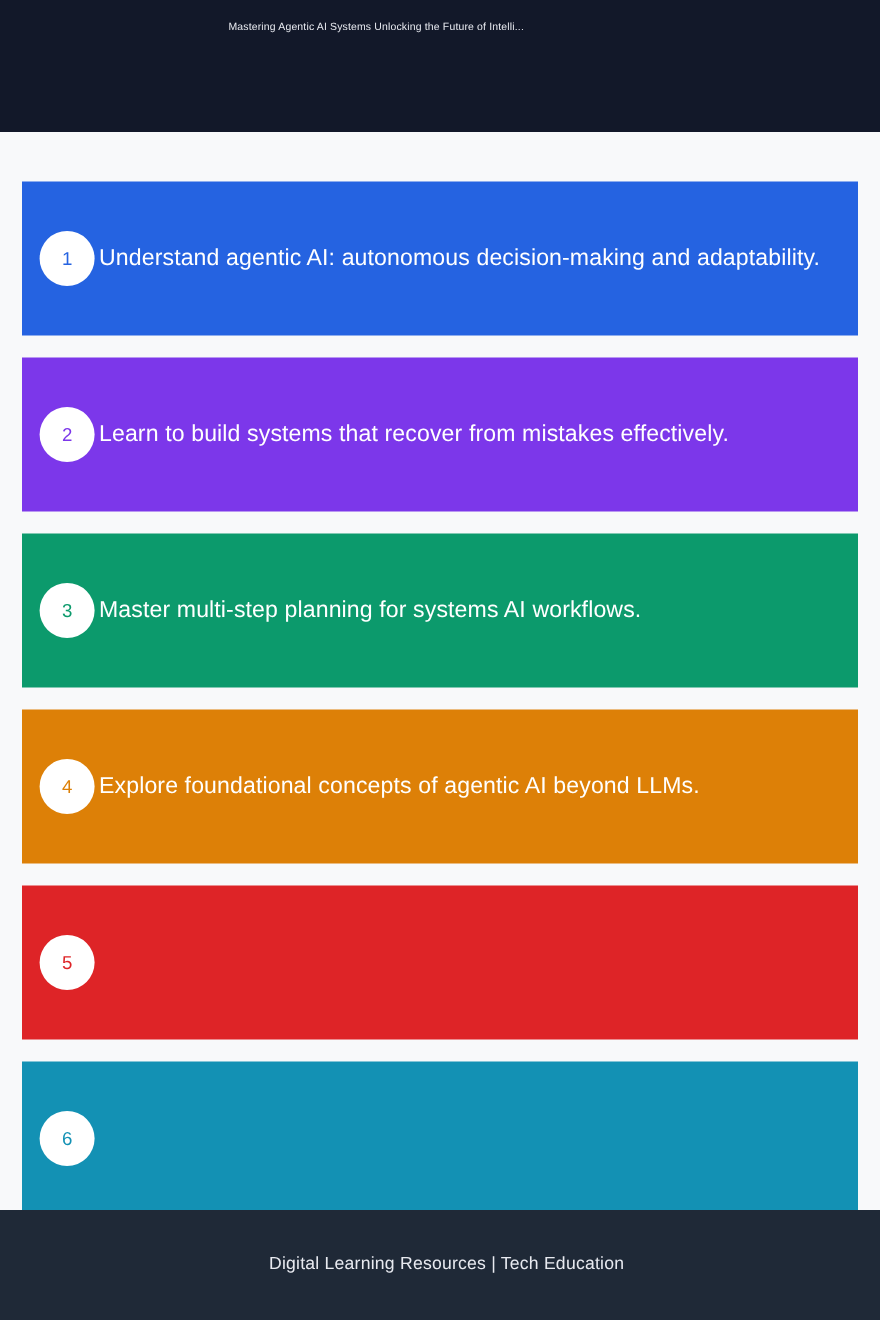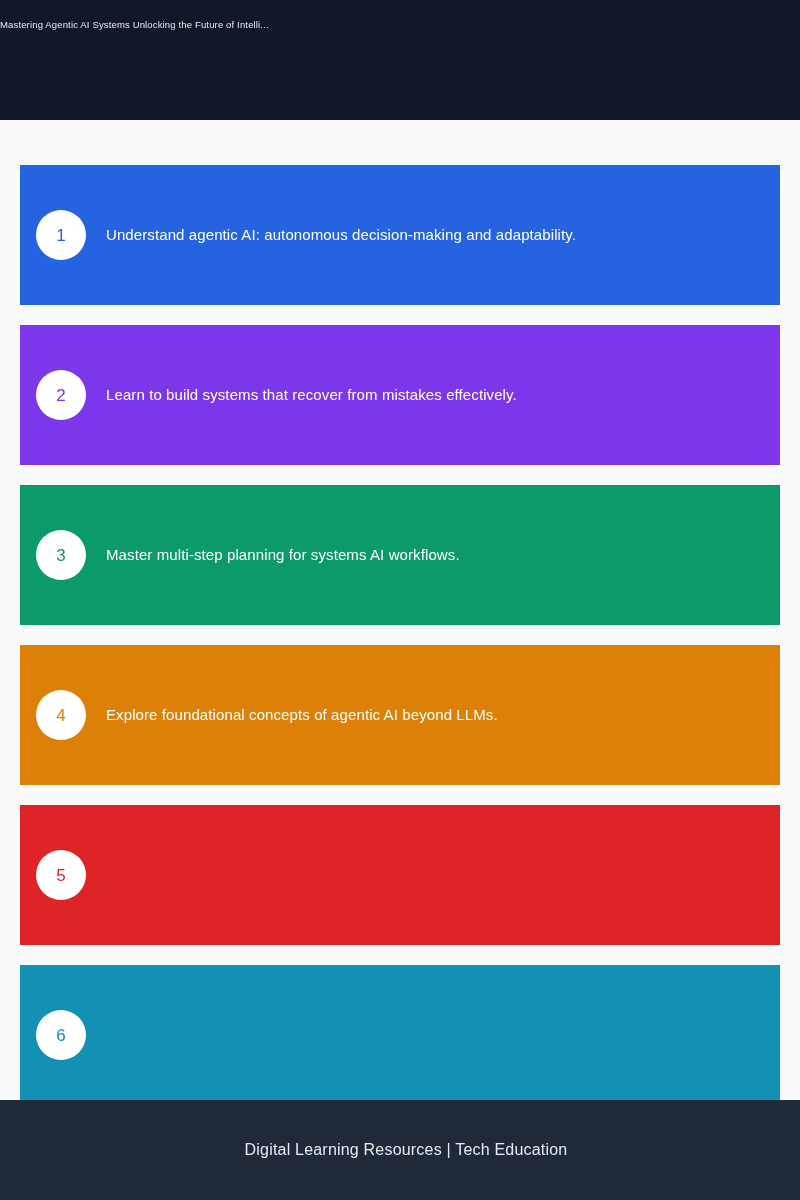--- a/index.html
+++ b/index.html
@@ -23,21 +23,21 @@
     width: 800px;
     height: 120px;
     background: #121829;
   }
 
   #header-title {
     position: absolute;
     top: 19px;
     left: 0;
     width: 684px;
-    text-align: left;
+    text-align: center;
     color: #e8eaf0;
     font-size: 9.5px;
     letter-spacing: 0.15px;
     white-space: nowrap;
     overflow: hidden;
   }
 
   
   #cards-area {
     position: absolute;
@@ -68,24 +68,24 @@
     background: #ffffff;
     display: flex;
     align-items: center;
     justify-content: center;
     font-size: 17px;
     line-height: 1;
   }
 
   .step-text {
     flex: 1 1 auto;
-    margin-left: 20px;
+    margin-left: 4px;
     margin-right: 24px;
     color: #ffffff;
-    font-size: 15px;
+    font-size: 21px;
     line-height: 1.35;
     letter-spacing: 0.1px;
   }
 
   
   #footer-bar {
     position: absolute;
     bottom: 0; left: 0;
     width: 800px;
     height: 100px;

